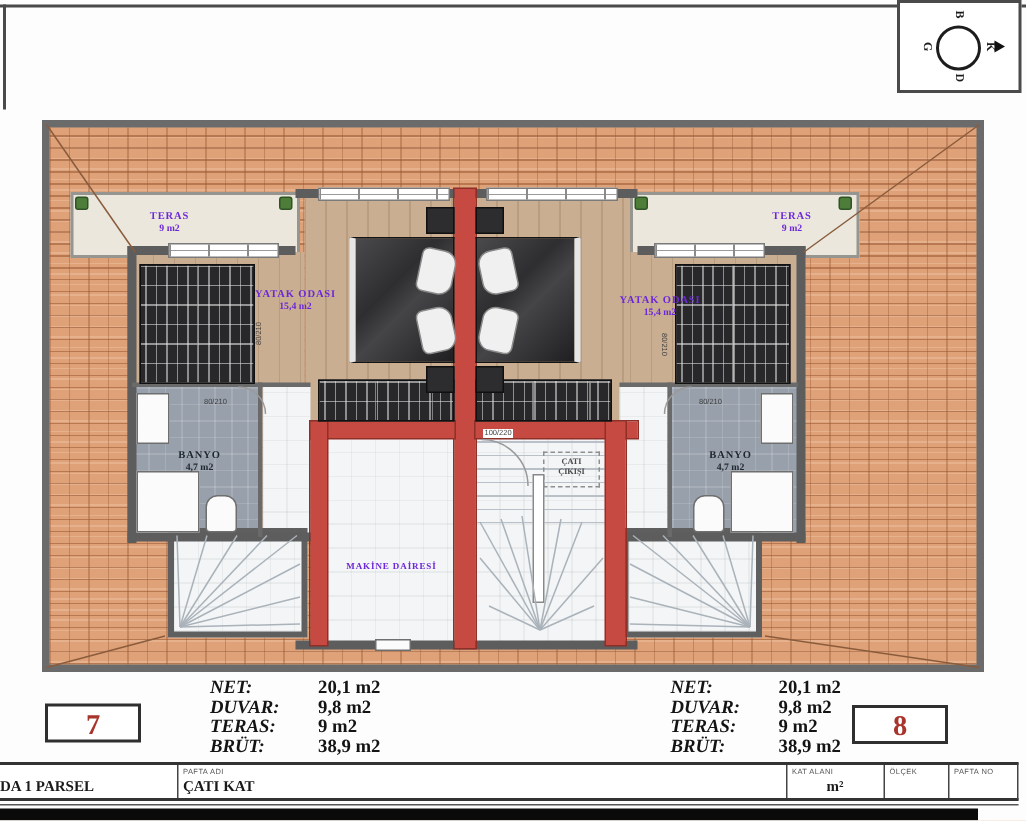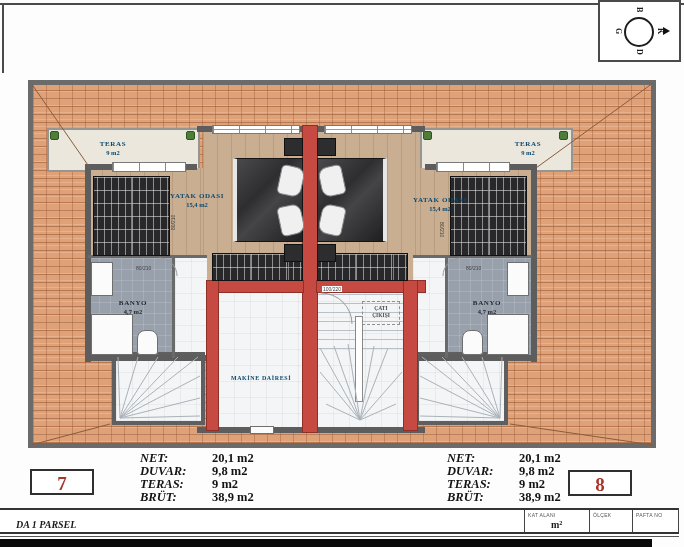--- a/index.html
+++ b/index.html
@@ -33,21 +33,21 @@
         repeating-linear-gradient(90deg, transparent 0 3px, rgba(225,225,225,.55) 3px 4px, transparent 4px 7px),
         repeating-linear-gradient(0deg, transparent 0 12px, rgba(160,160,160,.9) 12px 13px),
         repeating-linear-gradient(90deg, transparent 0 37px, #808080 37px 38px);
       border:1px solid #111;}
   .bed{background:linear-gradient(135deg,#4a4a4c 0%,#2e2e30 38%,#454547 55%,#1f1f21 100%);
        border:1px solid #141414;}
   .pillow{position:absolute;width:22px;height:28px;background:#f0f0f0;border:1px solid #8a8a8a;
           border-radius:5px 9px 9px 5px;}
   .ns{background:#2d2d2f;border:1px solid #101010;}
   .fixture{background:#fbfbfb;border:1px solid #6f6f6f;}
-  .rlabel{position:absolute;text-align:center;color:#0c4a6e;line-height:1.25;}
+  .rlabel{position:absolute;text-align:center;color:#6d28d9;line-height:1.25;}
   .rlabel .nm{font-size:7px;font-weight:bold;letter-spacing:.6px;display:block;}
   .rlabel .ar{font-size:6.5px;font-weight:bold;display:block;}
   .tiny{position:absolute;font-size:5px;color:#3d3d3d;font-family:"Liberation Sans",sans-serif;white-space:nowrap;}
   .dash{border:1px dashed #8f8f8f;color:#4a4a4a;text-align:center;font-size:5.5px;font-weight:bold;line-height:1.3;
         font-family:"Liberation Serif",serif;}
   .legend-row{height:13px;line-height:13px;font-size:12.5px;font-weight:600;color:#141414;white-space:nowrap;}
   .legend-row .lab{display:inline-block;width:72px;font-style:italic;}
   .unitbox{border:2px solid #2f2f2f;background:#fff;text-align:center;}
   .unitbox span{color:#a8352c;font-size:19px;font-weight:bold;line-height:26px;}
   .tb-cell{position:absolute;top:0;height:100%;border-left:1px solid #444;}
@@ -244,21 +244,25 @@
     <div class="legend-row"><span class="lab">DUVAR:</span><span>9,8 m2</span></div>
     <div class="legend-row"><span class="lab">TERAS:</span><span>9 m2</span></div>
     <div class="legend-row"><span class="lab">BRÜT:</span><span>38,9 m2</span></div>
   </div>
   <div class="abs unitbox" style="left:568px;top:470px;width:64px;height:26px;">
     <span>8</span>
   </div>
 
   <div class="abs" style="left:0;top:508px;width:679px;height:26px;border-top:2px solid #333;border-bottom:2px solid #333;border-right:1px solid #444;background:#fff;">
     <div class="tb-cell" style="left:0;width:118px;border-left:none;">
-      <span class="tb-val" style="left:16px;font-style:italic;">DA 1 PARSEL</span>
+      <span class="tb-val" style="left:0;">DA 1 PARSEL</span>
+    </div>
+    <div class="tb-cell" style="left:118px;width:406px;">
+      <span class="tb-head">PAFTA ADI</span>
+      <span class="tb-val">ÇATI KAT</span>
     </div>
     <div class="tb-cell" style="left:524px;width:65px;">
       <span class="tb-head">KAT ALANI</span>
       <span class="tb-val" style="left:26px;">m²</span>
     </div>
     <div class="tb-cell" style="left:589px;width:43px;">
       <span class="tb-head">ÖLÇEK</span>
     </div>
     <div class="tb-cell" style="left:632px;width:47px;">
       <span class="tb-head">PAFTA NO</span>

